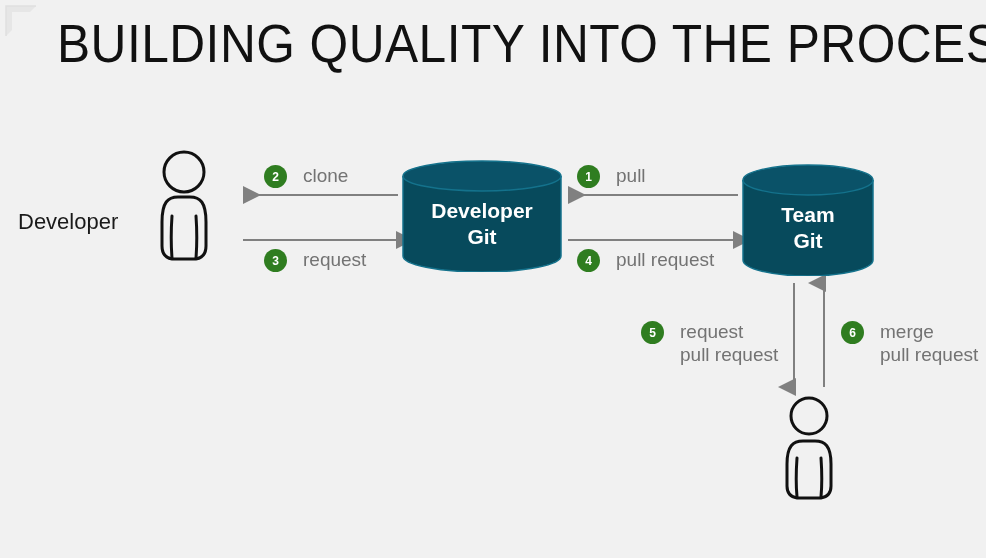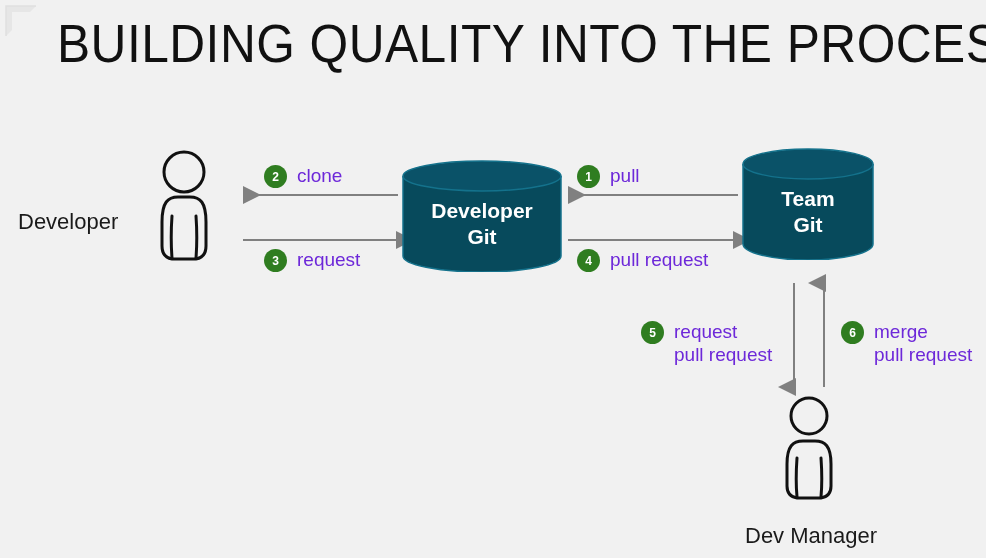--- a/index.html
+++ b/index.html
@@ -66,21 +66,21 @@
     right: 0;
     text-align: center;
     color: #ffffff;
     font-weight: bold;
     font-size: 21px;
     line-height: 26px;
     pointer-events: none;
   }
   #cyl-dev { left: 401px; top: 160px; width: 162px; height: 112px; }
   #cyl-dev .cyl-label { top: 38px; }
-  #cyl-team { left: 741px; top: 148px; width: 134px; height: 112px; }
+  #cyl-team { left: 741px; top: 164px; width: 134px; height: 112px; }
   #cyl-team .cyl-label { top: 38px; }
 
   
   .person { position: absolute; }
   #person-developer { left: 148px; top: 150px; width: 72px; height: 117px; }
   #person-manager { left: 773px; top: 396px; width: 72px; height: 110px; }
 
   
   .role-label {
     position: absolute;
@@ -107,22 +107,22 @@
     color: #ffffff;
     font-size: 12px;
     font-weight: bold;
     display: flex;
     align-items: center;
     justify-content: center;
     flex: 0 0 auto;
     margin-top: 1px;
   }
   .step-text {
-    margin-left: 10px;
-    color: #6d28d9;
+    margin-left: 16px;
+    color: #737373;
     font-size: 19px;
     line-height: 23px;
   }
   .step-text .line2 { display: block; }
 
   #step-1 { left: 577px; top: 164px; }
   #step-2 { left: 264px; top: 164px; }
   #step-3 { left: 264px; top: 248px; }
   #step-4 { left: 577px; top: 248px; }
   #step-5 { left: 641px; top: 320px; }
@@ -202,21 +202,20 @@
     </div>
   </div>
 
   <svg class="person" id="person-manager" viewBox="0 0 72 110" xmlns="http://www.w3.org/2000/svg">
     <circle cx="36" cy="20" r="18" fill="none" stroke="#111111" stroke-width="3"></circle>
     <path d="M14 68 C14 50 20 45 30 45 L42 45 C52 45 58 50 58 68 L58 90
              C58 98 54 101 48 102 L24 102 C18 101 14 98 14 90 Z" fill="none" stroke="#111111" stroke-width="3" stroke-linejoin="round"></path>
     <path d="M24 62 C23 76 23 90 24 101" fill="none" stroke="#111111" stroke-width="3" stroke-linecap="round"></path>
     <path d="M48 62 C49 76 49 90 48 101" fill="none" stroke="#111111" stroke-width="3" stroke-linecap="round"></path>
   </svg>
-  <div class="role-label" id="label-manager">Dev Manager</div>
 
   <div class="step" id="step-1">
     <div class="badge">1</div>
     <div class="step-text">
       <span>pull</span>
     </div>
   </div>
 
   <div class="step" id="step-2">
     <div class="badge">2</div>

